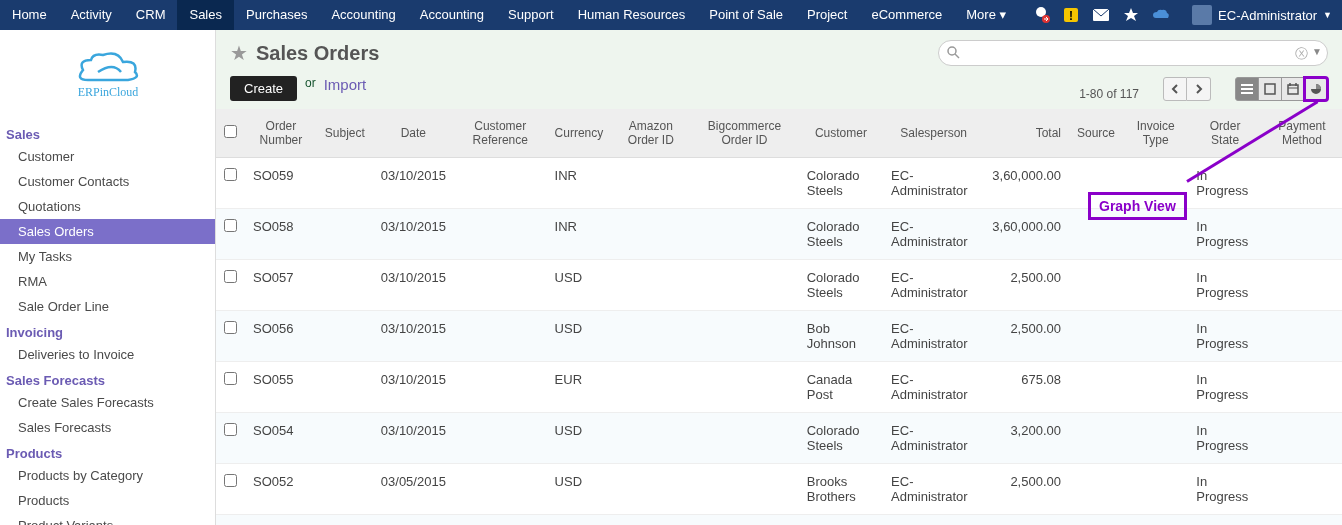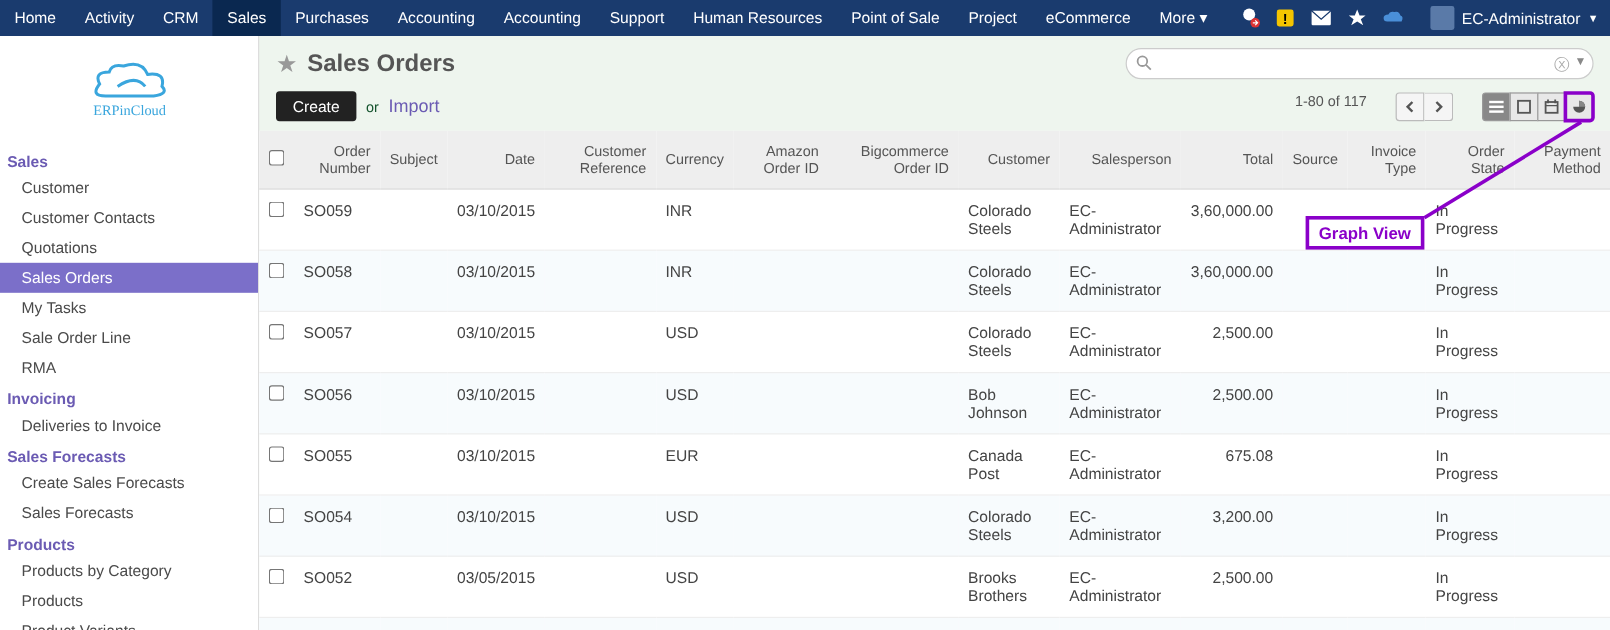--- a/index.html
+++ b/index.html
@@ -24,44 +24,44 @@
 .title-row { display: flex; align-items: center; justify-content: space-between; }
 .title-left { display: flex; align-items: center; gap: 8px; }
 .star { color: #999; font-size: 20px; }
 .page-title { font-size: 20px; font-weight: bold; color: #555; }
 .search-box { position: relative; }
 .search-box input { width: 390px; height: 26px; border-radius: 13px; border: 1px solid #ccc; padding: 0 30px 0 28px; background: #fff; font-size: 12px; }
 .search-box .sicon { position: absolute; left: 8px; top: 5px; color: #999; }
 .search-box .clear { position: absolute; right: 20px; top: 5px; color: #aaa; cursor: pointer; }
 .search-box .chev { position: absolute; right: 6px; top: 6px; color: #888; cursor: pointer; font-size: 10px; }
 .action-row { display: flex; align-items: center; justify-content: space-between; }
-.action-left { display: flex; align-items: center; gap: 8px; }
+.action-left { display: flex; gap: 8px; }
 .btn-create { background: #222; color: #fff; border: none; padding: 5px 14px; border-radius: 3px; cursor: pointer; font-size: 13px; }
 .or-text { color: #14532d; font-size: 12px; }
 .import-link { color: #6b5bb3; cursor: pointer; font-size: 15px; }
-.action-right { display: flex; align-items: flex-start; gap: 24px; }
+.action-right { display: flex; align-items: flex-end; gap: 24px; }
 .pager-text { color: #555; font-size: 12px; }
 .pager-btns { display: flex; }
 .pager-btns .pb { width: 24px; height: 24px; border: 1px solid #bbb; background: #f5f5f5; display: flex; align-items: center; justify-content: center; cursor: pointer; }
 .pager-btns .pb:first-child { border-radius: 3px 0 0 3px; }
 .pager-btns .pb:last-child { border-radius: 0 3px 3px 0; border-left: none; }
 .view-switch { display: flex; }
 .view-switch .vb { width: 24px; height: 24px; border: 1px solid #999; background: #e8e8e8; display: flex; align-items: center; justify-content: center; cursor: pointer; margin-left: -1px; }
 .view-switch .vb:first-child { margin-left: 0; border-radius: 3px 0 0 3px; }
 .view-switch .vb:last-child { border-radius: 0 3px 3px 0; }
 .view-switch .vb.active { background: #888; color: #fff; }
 .view-switch .vb.highlighted { outline: 3px solid #8a00c9; outline-offset: -2px; }
 .table-wrap { background: #fff; }
 table { width: 100%; border-collapse: collapse; }
-th { background: #eee; text-align: right; padding: 10px 8px; font-weight: normal; color: #555; border-bottom: 1px solid #ddd; font-size: 12px; vertical-align: middle; }
+th { background: #eee; text-align: center; padding: 10px 8px; font-weight: normal; color: #555; border-bottom: 1px solid #ddd; font-size: 12px; vertical-align: middle; }
 td { padding: 10px 8px; border-bottom: 1px solid #eee; vertical-align: top; font-size: 13px; color: #444; }
 tr:nth-child(even) td { background: #f7fbfd; }
 .cb { width: 28px; text-align: center; }
 .num { text-align: right; }
-.annotation { position: absolute; border: 3px solid #8a00c9; color: #8a00c9; font-weight: bold; padding: 3px 8px; background: transparent; pointer-events: none; font-size: 14px; }
+.annotation { position: absolute; border: 3px solid #8a00c9; color: #8a00c9; font-weight: bold; padding: 3px 8px; background: transparent; pointer-events: none; font-size: 14px; margin-top: 12px; }
 .arrow-line { position: absolute; background: #8a00c9; height: 3px; transform-origin: left center; pointer-events: none; }
 .content-area { position: relative; }
 svg { display: block; }
 </style>
 </head>
 <body>
 
 <div class="topnav" id="topnav">
     <div class="topnav-item">Home</div>
     <div class="topnav-item">Activity</div>
@@ -124,22 +124,22 @@
         <text x="45" y="46" text-anchor="middle" fill="#3aa6dd" font-family="cursive" font-size="12">ERPinCloud</text>
       </svg>
     </div>
     <div id="sidebar-groups">
         <div class="side-heading">Sales</div>
         <div class="side-link">Customer</div>
         <div class="side-link">Customer Contacts</div>
         <div class="side-link">Quotations</div>
         <div class="side-link active">Sales Orders</div>
         <div class="side-link">My Tasks</div>
+        <div class="side-link">RMA</div>
         <div class="side-link">Sale Order Line</div>
-        <div class="side-link">RMA</div>
         <div class="side-heading">Invoicing</div>
         <div class="side-link">Deliveries to Invoice</div>
         <div class="side-heading">Sales Forecasts</div>
         <div class="side-link">Create Sales Forecasts</div>
         <div class="side-link">Sales Forecasts</div>
         <div class="side-heading">Products</div>
         <div class="side-link">Products by Category</div>
         <div class="side-link">Products</div>
         <div class="side-link">Product Variants</div>
       </div>

